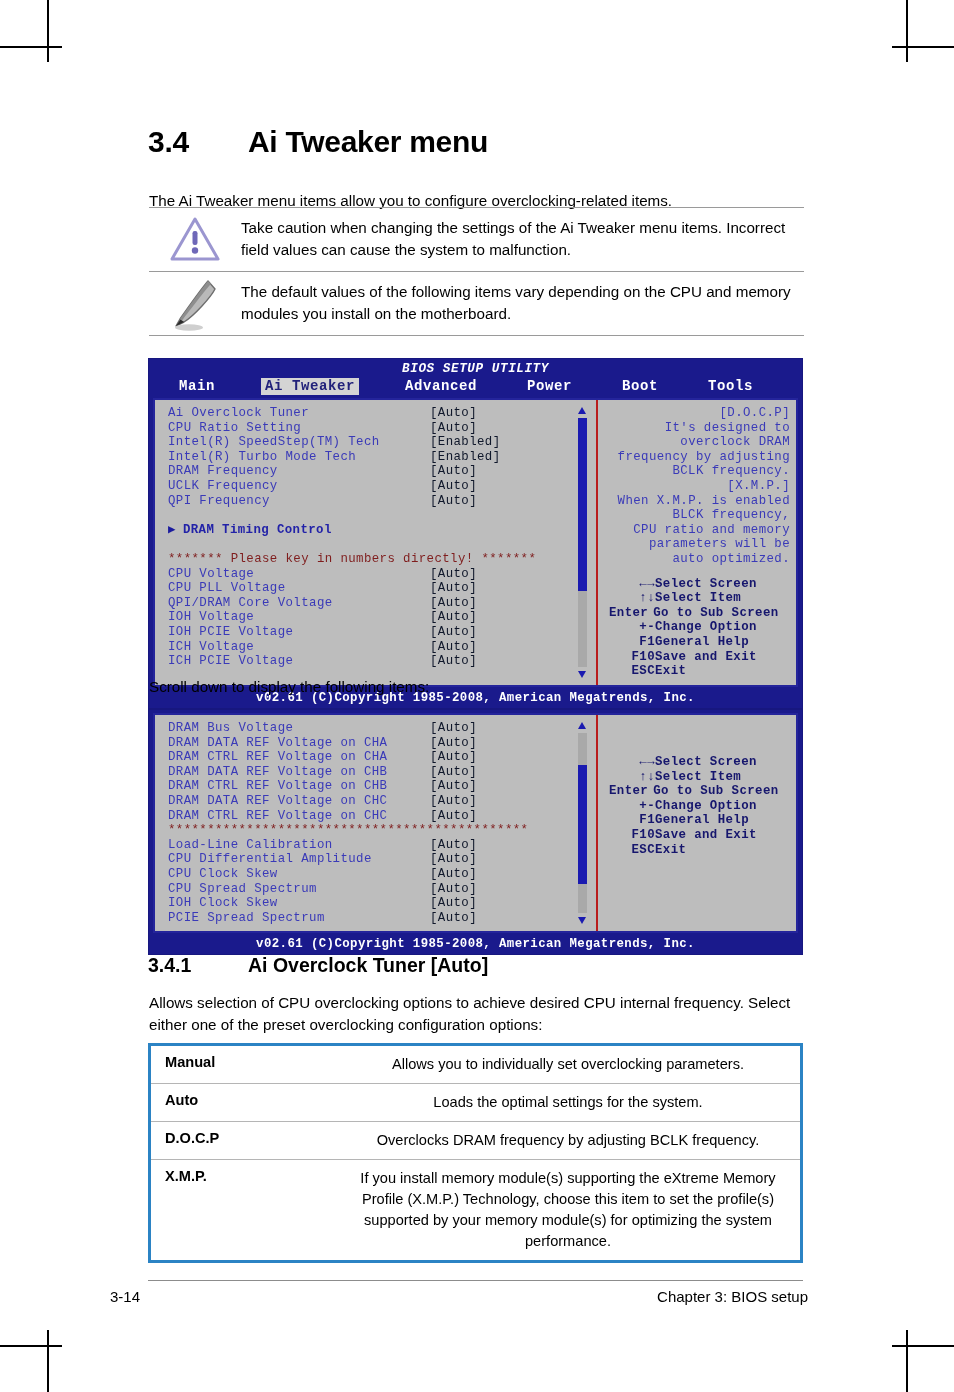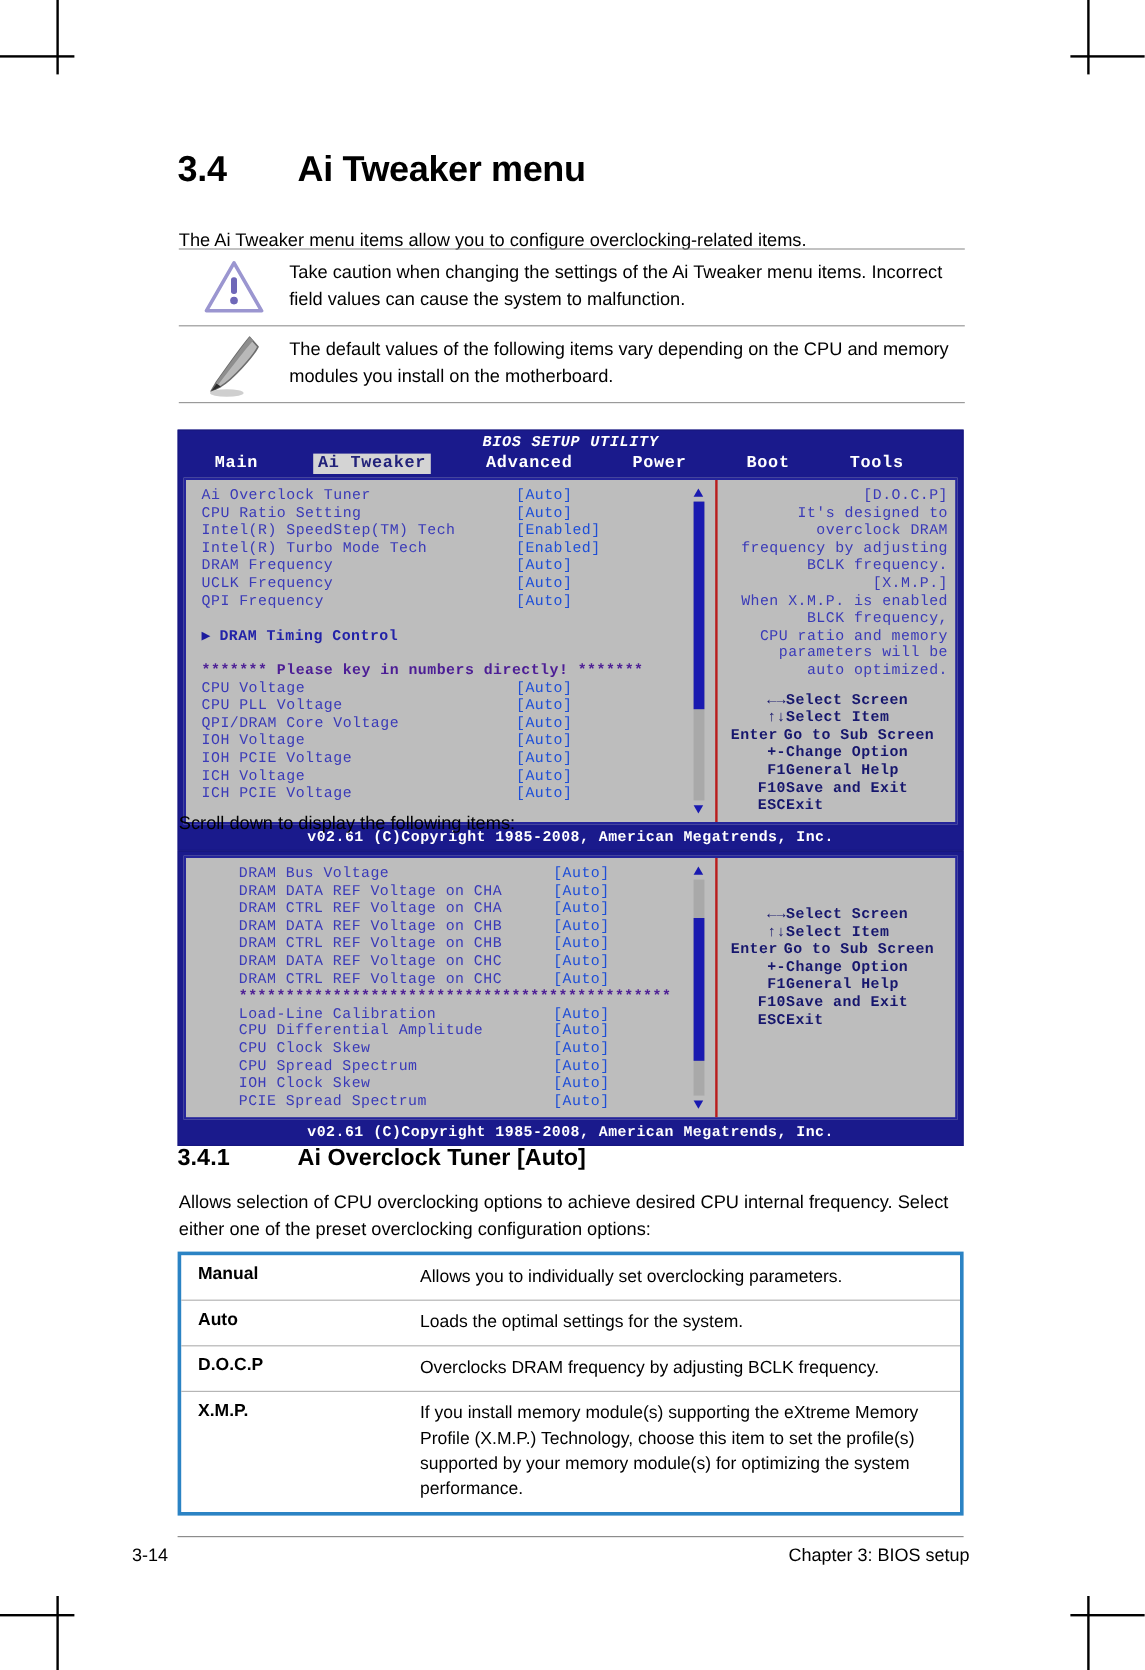--- a/index.html
+++ b/index.html
@@ -179,23 +179,23 @@
 
   .row {
     display: flex;
     font-size: 12.4px;
     letter-spacing: 0.4px;
     line-height: 14.6px;
     color: #3a3ab8;
     white-space: pre;
   }
   .row .label { width: 262px; flex: 0 0 262px; }
-  .row .value { color: #1d4ed8; }
+  .row .value { color: #0f172a; }
   .row.submenu { color: #2222a8; font-weight: bold; }
-  .row.stars { color: #4c1d95; font-weight: bold; letter-spacing: 0.4px; }
+  .row.stars { color: #7f1d1d; font-weight: normal; letter-spacing: 0.4px; }
   .row.spacer { height: 14.6px; }
   .arrow-glyph { color: #1b1b9e; margin-right: 7px; }
 
   
   .help-line {
     color: #3a3ab8;
     font-size: 12.4px;
     letter-spacing: 0.4px;
     line-height: 14.6px;
     white-space: pre;
@@ -256,20 +256,21 @@
     font-size: 14.6px;
     font-weight: bold;
     padding: 8px 6px 8px 14px;
     box-sizing: border-box;
   }
   .opt-row .desc {
     flex: 1 1 auto;
     font-size: 14.6px;
     line-height: 1.44;
     padding: 8px 14px 8px 0;
+    text-align: center;
   }
 
   
   .pg-rule {
     position: absolute;
     left: 38px;
     top: 1280px;
     width: 655px;
     border-top: 1.5px solid #8c8c8c;
   }
@@ -468,21 +469,21 @@
         </div>
       </div>
     </div>
 
     <div class="bios-footer">v02.61 (C)Copyright 1985-2008, American Megatrends, Inc.</div>
   </div>
 
   <div class="scroll-note">Scroll down to display the following items:</div>
 
   <div class="bios" id="bios-screen-2">
-    <div class="bios-body" style="margin-top:3px;padding-left:31px;">
+    <div class="bios-body" style="margin-top:3px;">
       <div class="bios-left">
         <div class="row">
           <span class="label">DRAM Bus Voltage</span>
           <span class="value">[Auto]</span>
         </div>
         <div class="row">
           <span class="label">DRAM DATA REF Voltage on CHA</span>
           <span class="value">[Auto]</span>
         </div>
         <div class="row">

